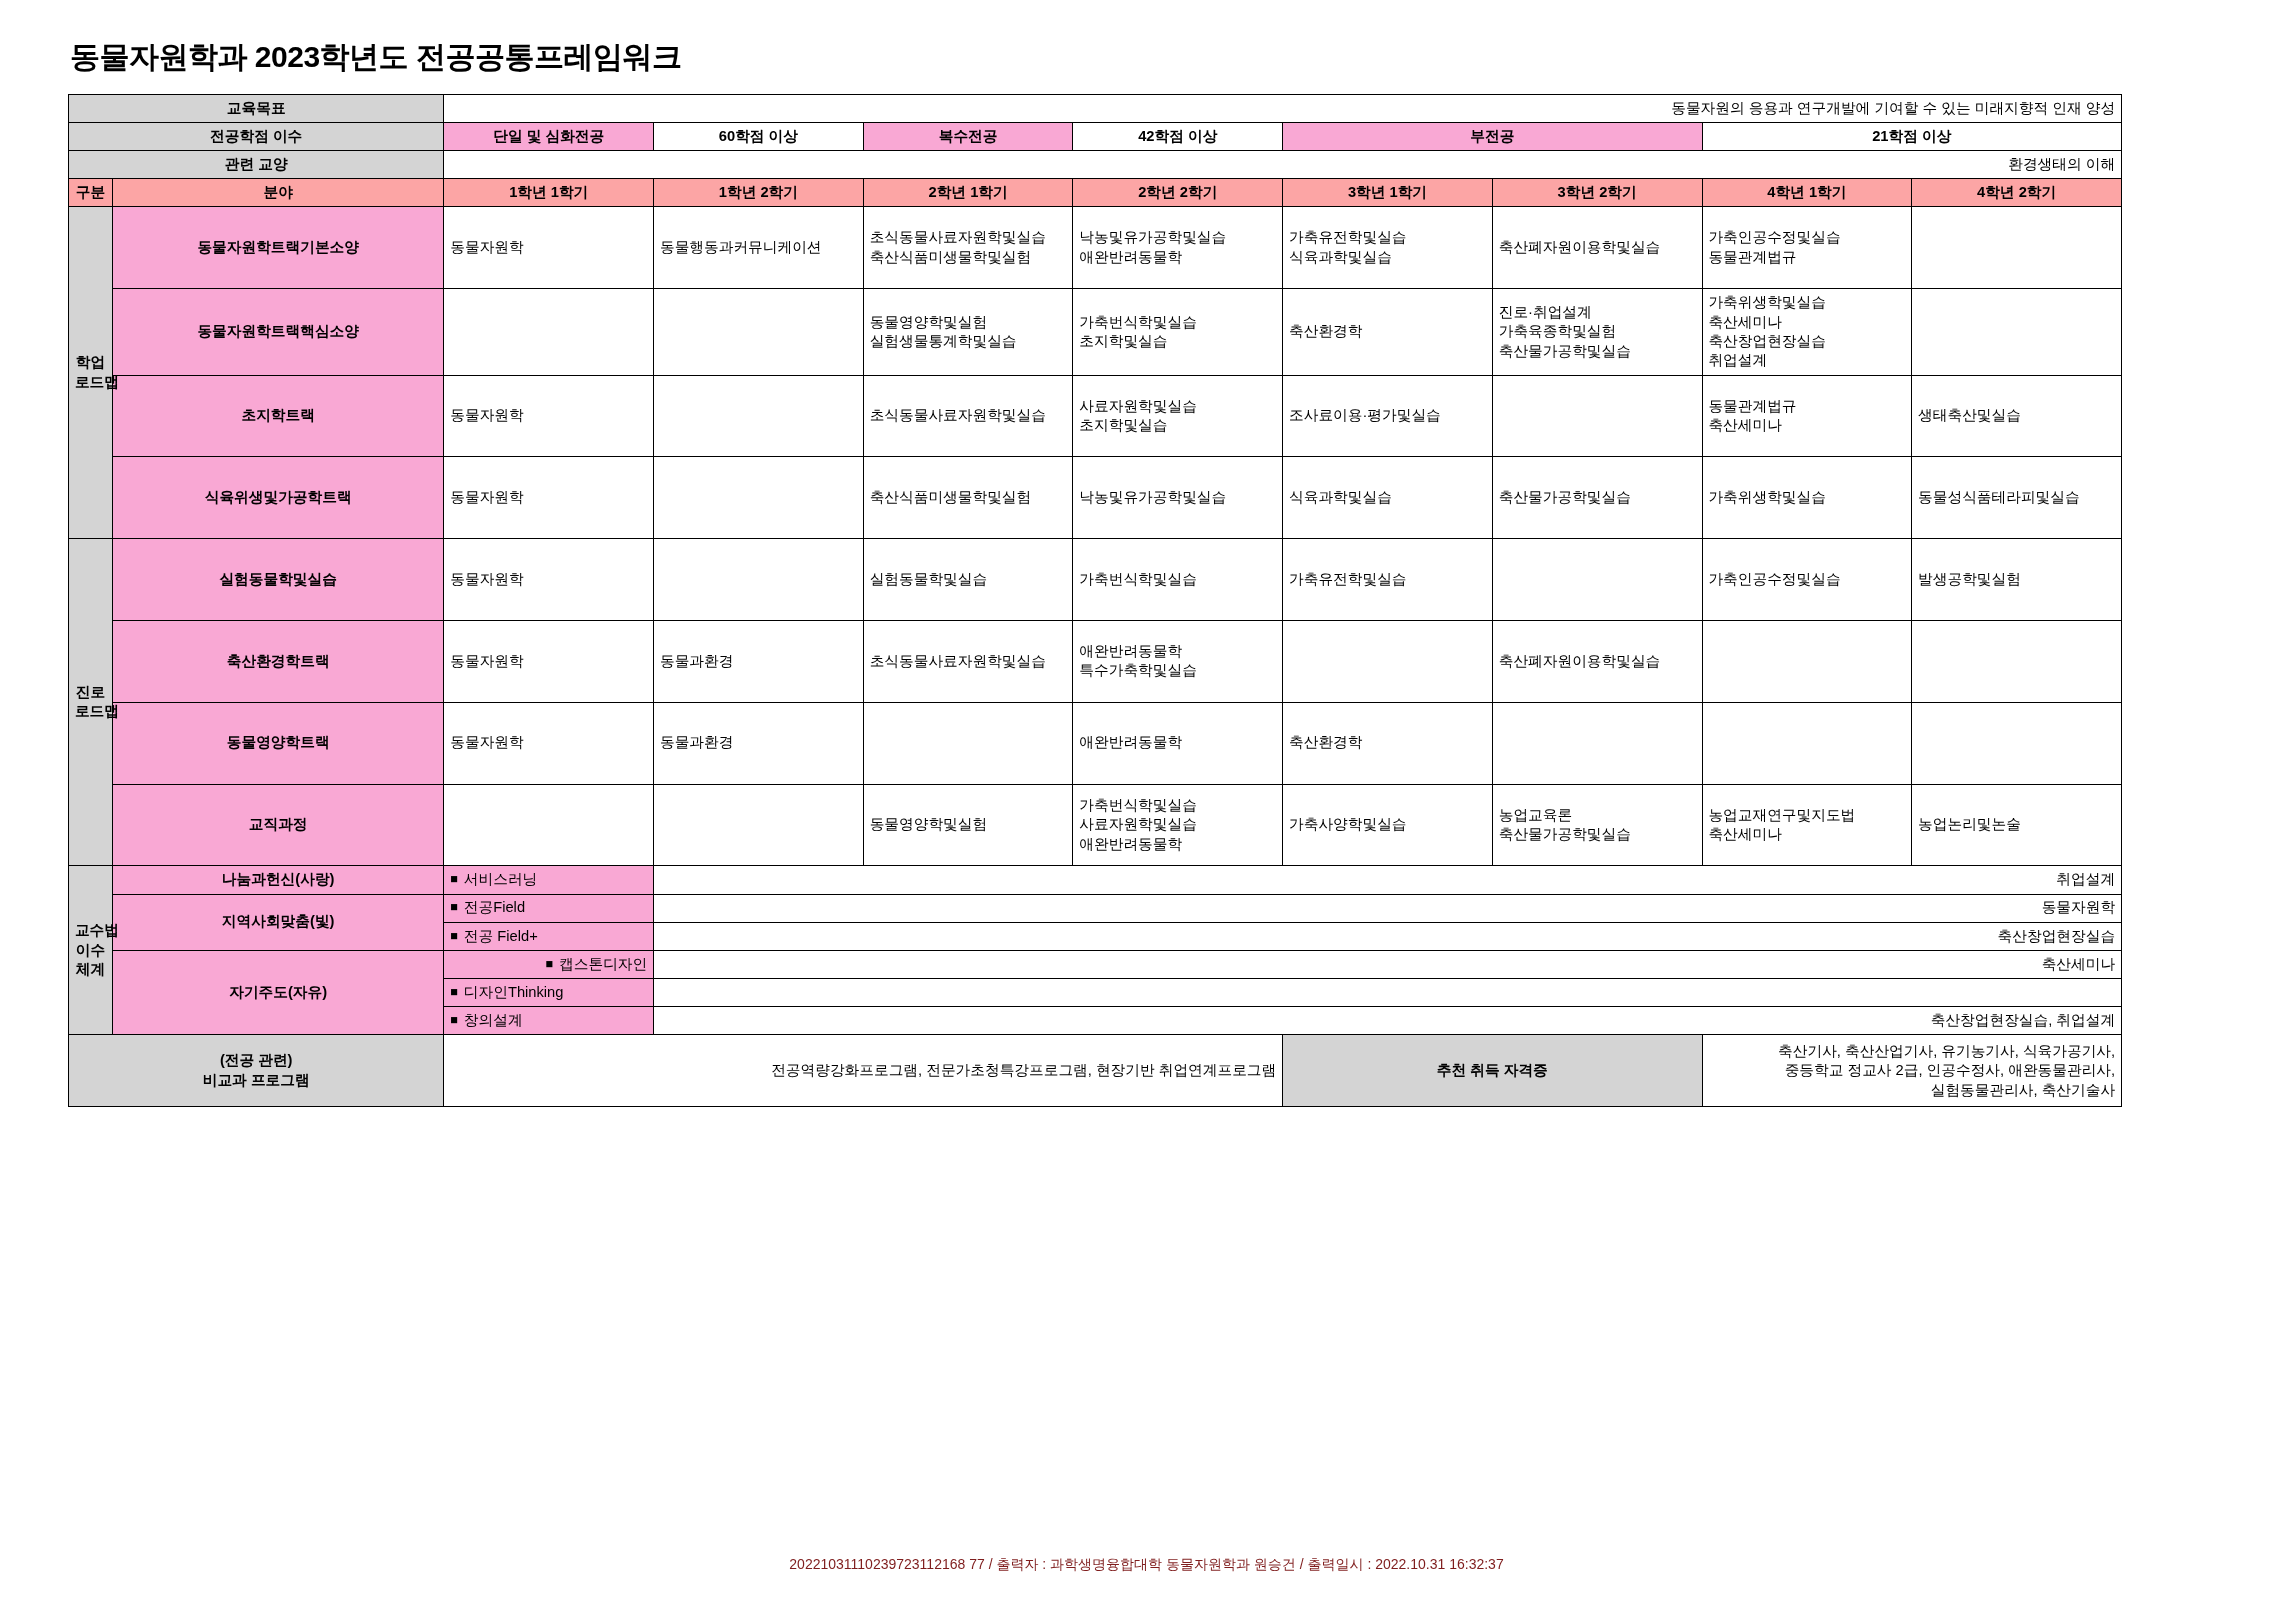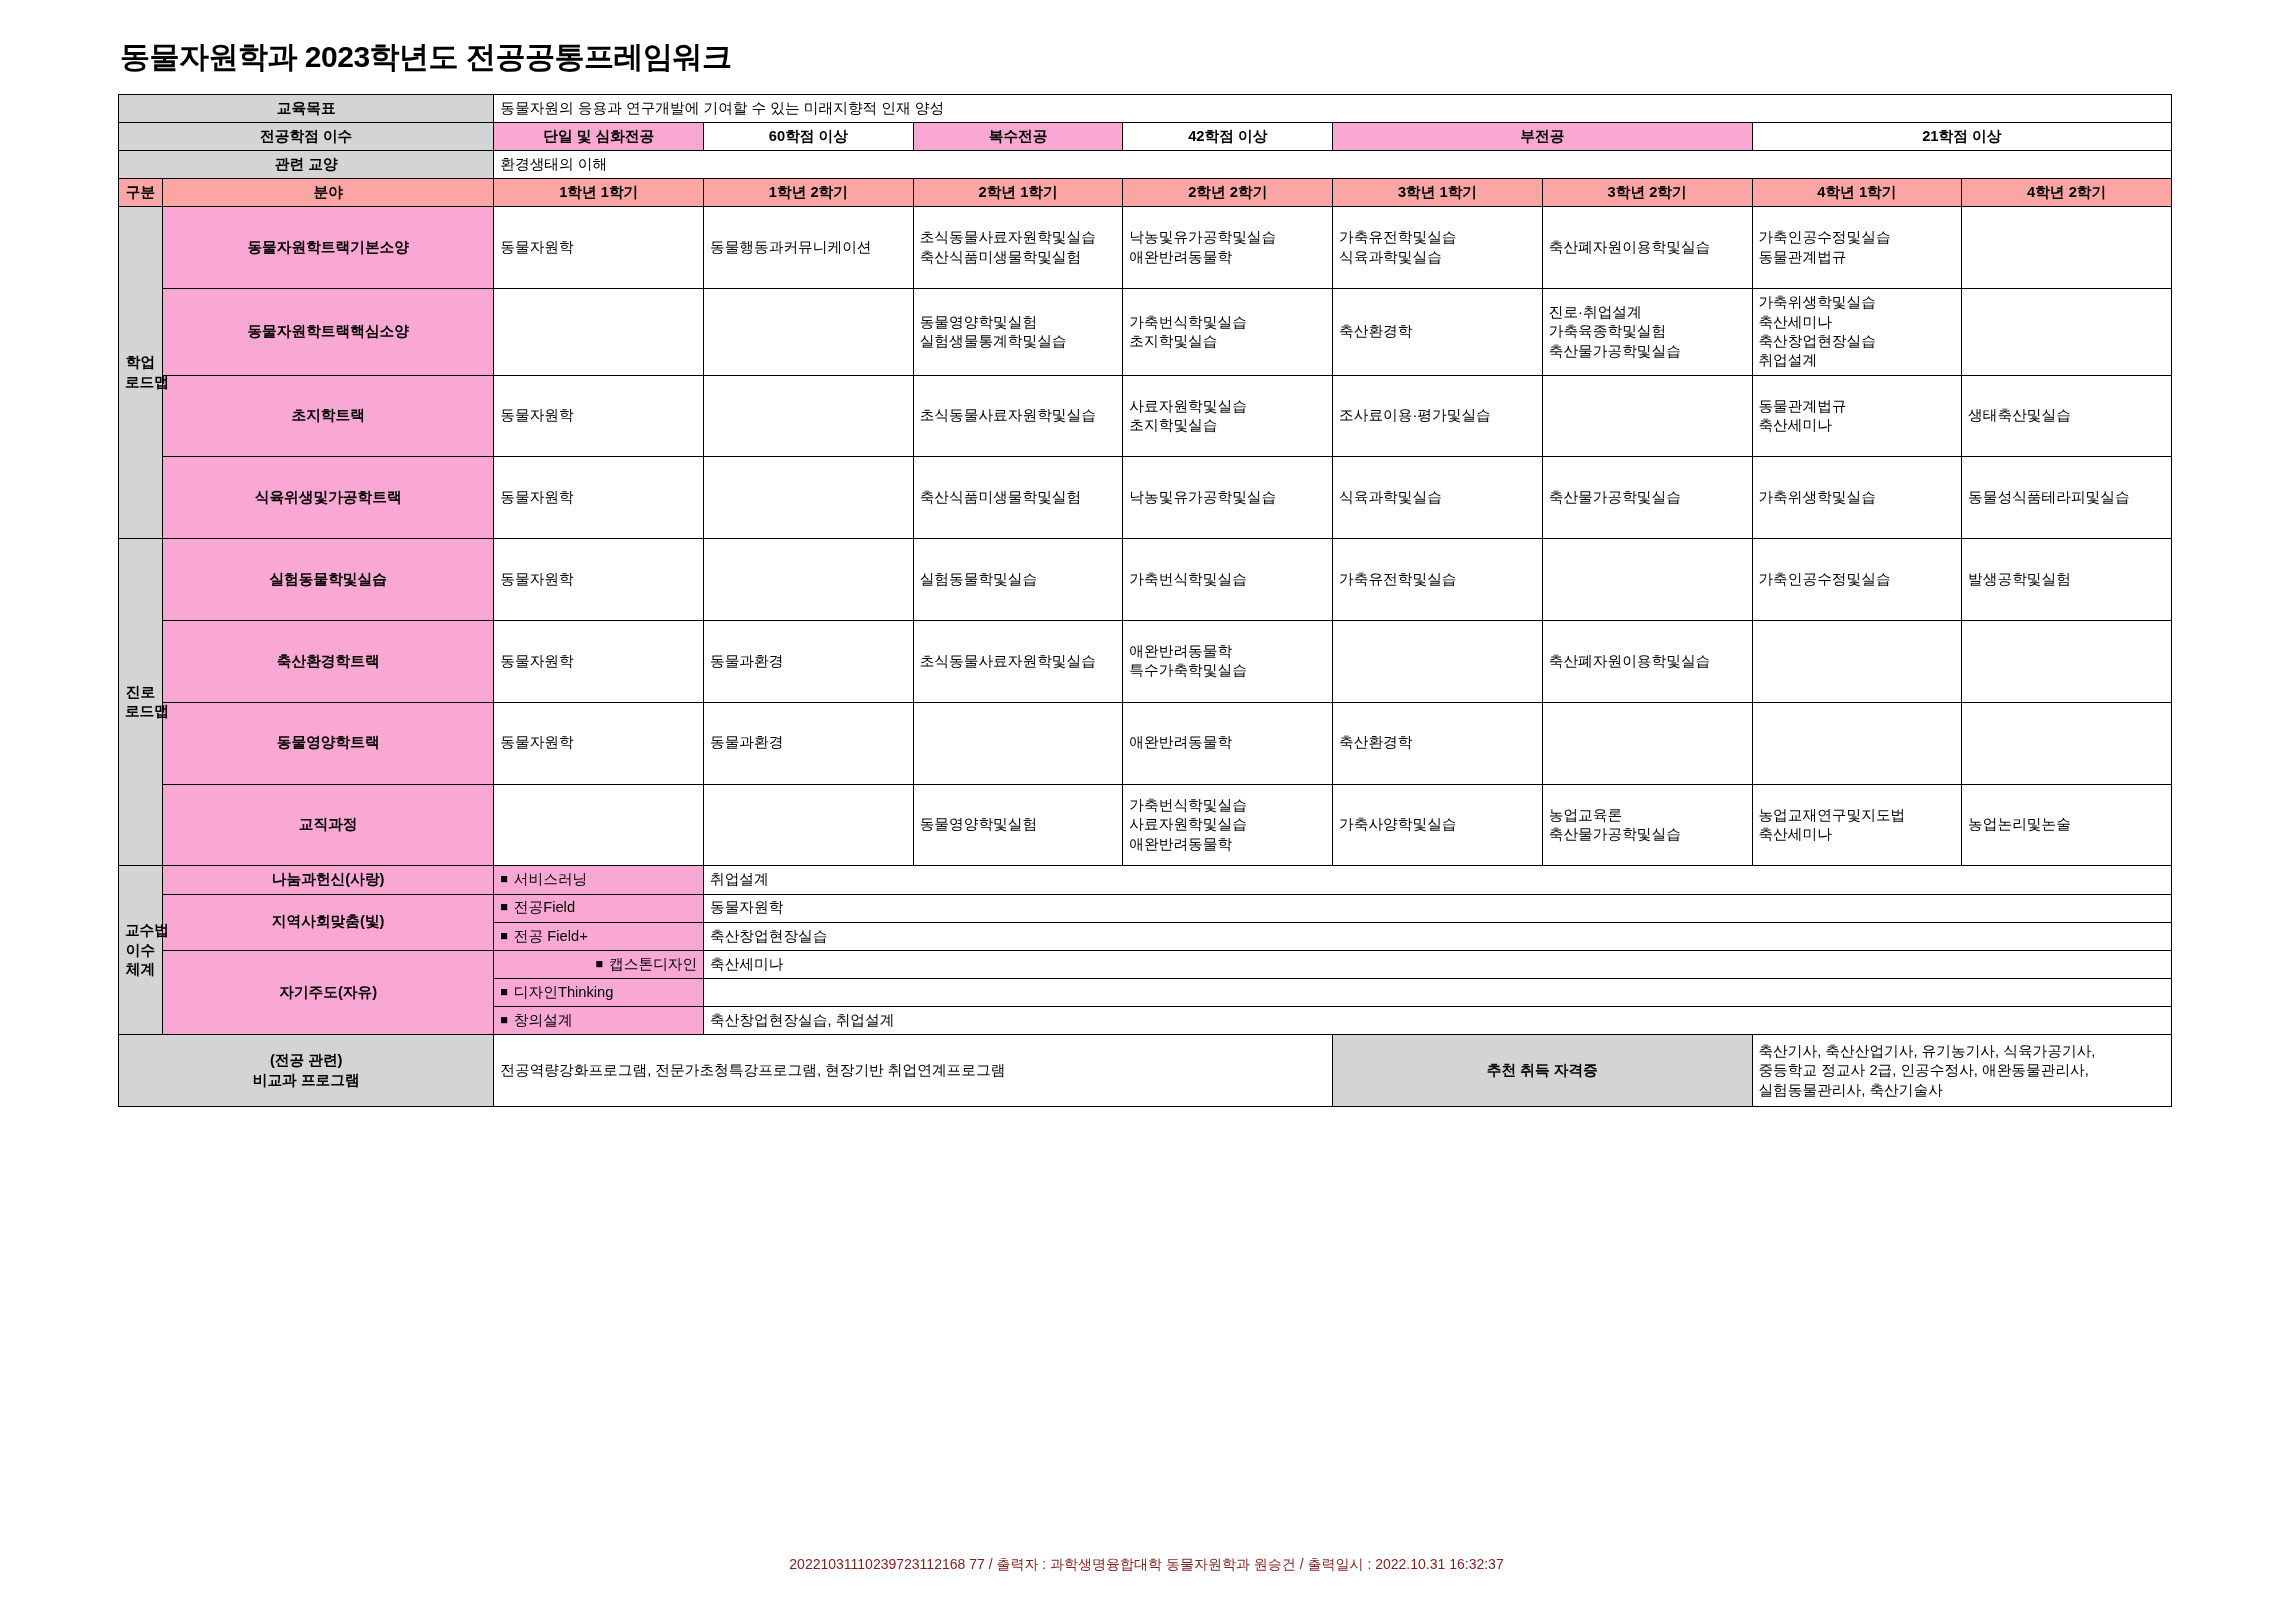--- a/index.html
+++ b/index.html
@@ -8,21 +8,21 @@
     background: #ffffff;
   }
   body {
     width: 2293px;
     height: 1621px;
     font-family: "Liberation Sans", sans-serif;
     color: #000000;
     position: relative;
   }
   .page {
-    padding: 37px 118px 0 118px;
+    padding: 37px 118px 0 68px;
     box-sizing: border-box;
   }
   .doc-title {
     font-size: 30px;
     font-weight: bold;
     letter-spacing: -0.5px;
     margin: 0 0 15.7px 2px;
   }
   table.fw {
     border-collapse: collapse;
@@ -32,21 +32,21 @@
   }
   table.fw td {
     border: 1px solid #000;
     padding: 3.9px 5.9px;
     font-size: 14.7px;
     vertical-align: middle;
     line-height: 1.32;
     word-break: keep-all;
   }
   .c { text-align: center; }
-  .l { text-align: left; margin-left: 8px; }
+  .l { text-align: right; margin-left: 8px; }
   .b { font-weight: bold; }
   .grey { background: #d4d4d4; }
   .lgrey { background: #f9a8d4; }
   .hdr { background: #fca5a5; font-weight: bold; text-align: center; font-size: 15px; }
   .small { font-size: 13.7px; }
   .tall { height: 73px; }
   .cellwrap { white-space: pre-line; }
   .vlabel {
     font-weight: bold;
     text-align: center;

